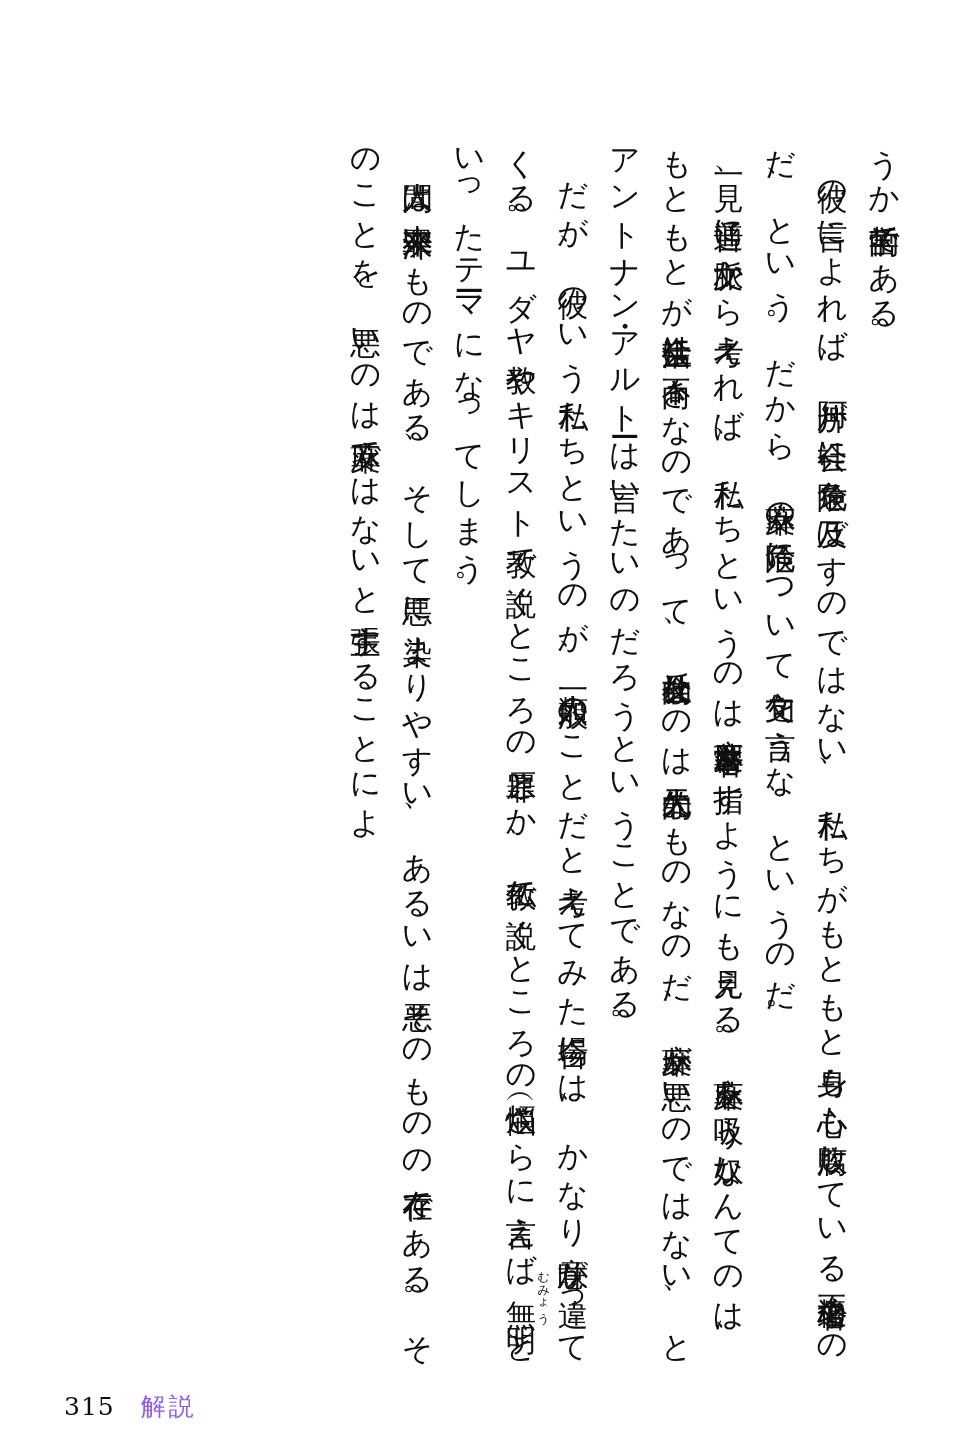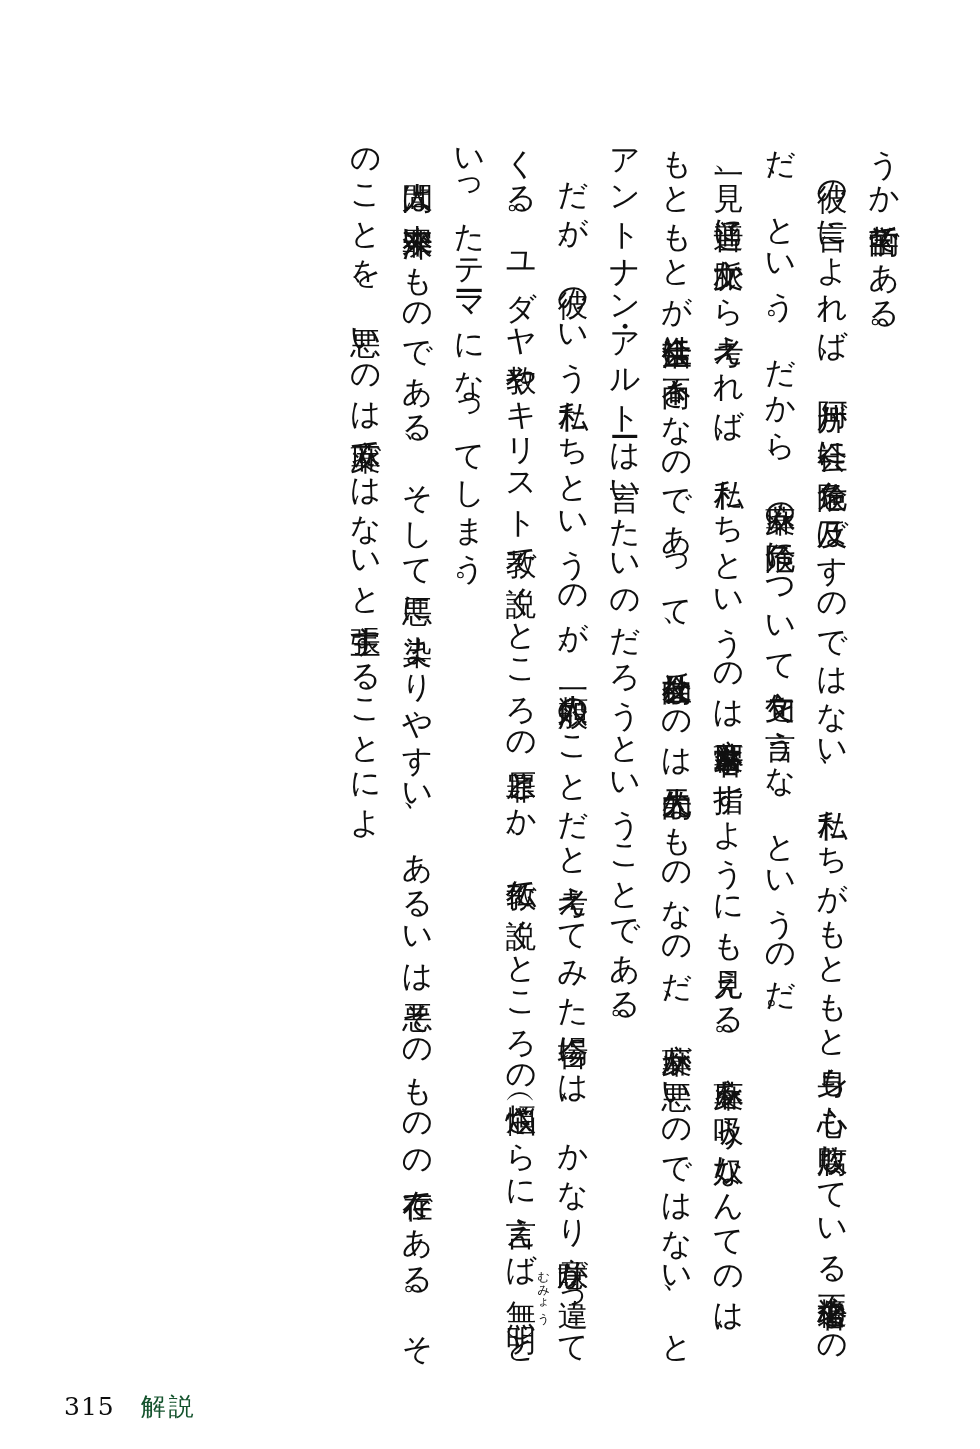--- a/index.html
+++ b/index.html
@@ -75,21 +75,21 @@
     font-family: "DejaVu Serif", "Liberation Serif", serif;
   }
   .folio {
     font-size: 25px;
     letter-spacing: 1px;
     color: #0d0d0d;
   }
   .section-label {
     font-size: 25px;
     letter-spacing: 3px;
-    color: #14532d;
+    color: #8b5cf6;
   }
 </style>
 </head>
 <body>
 
 <div class="page">
 
   <div class="vtext">
     <p class="noindent">うか哲学的である。</p>
     <p>彼の言によれば、阿片が社会に危険を及ぼすのではない、私たちがもともと身も心も腐敗している不適格者なのだ、という。だから、麻薬の危険について文句を言うな、というのだ。</p>

